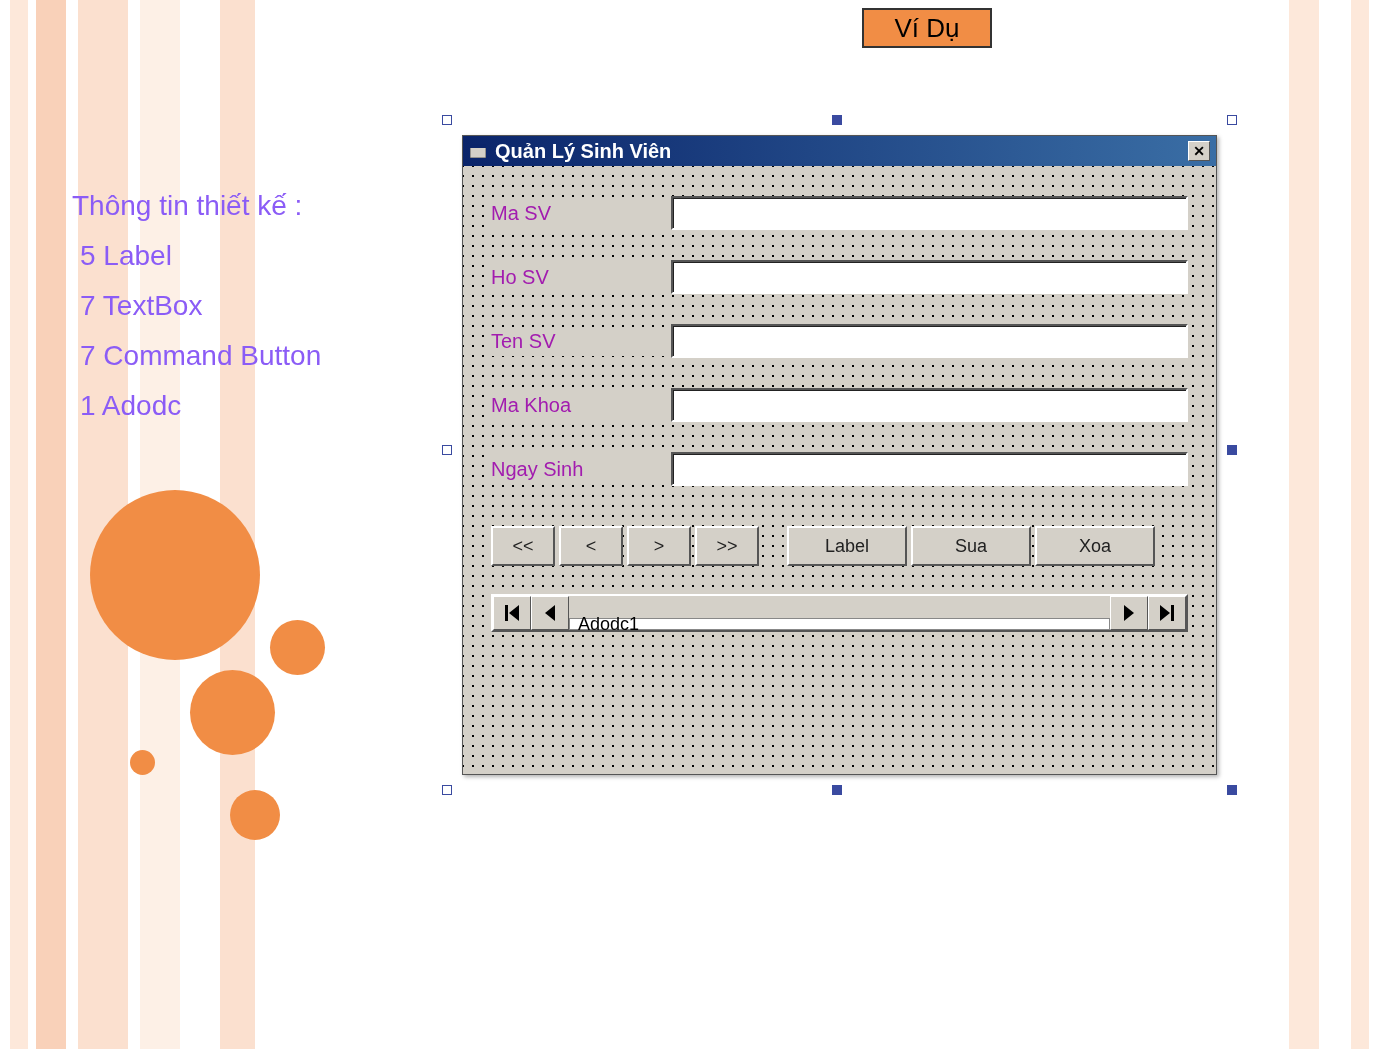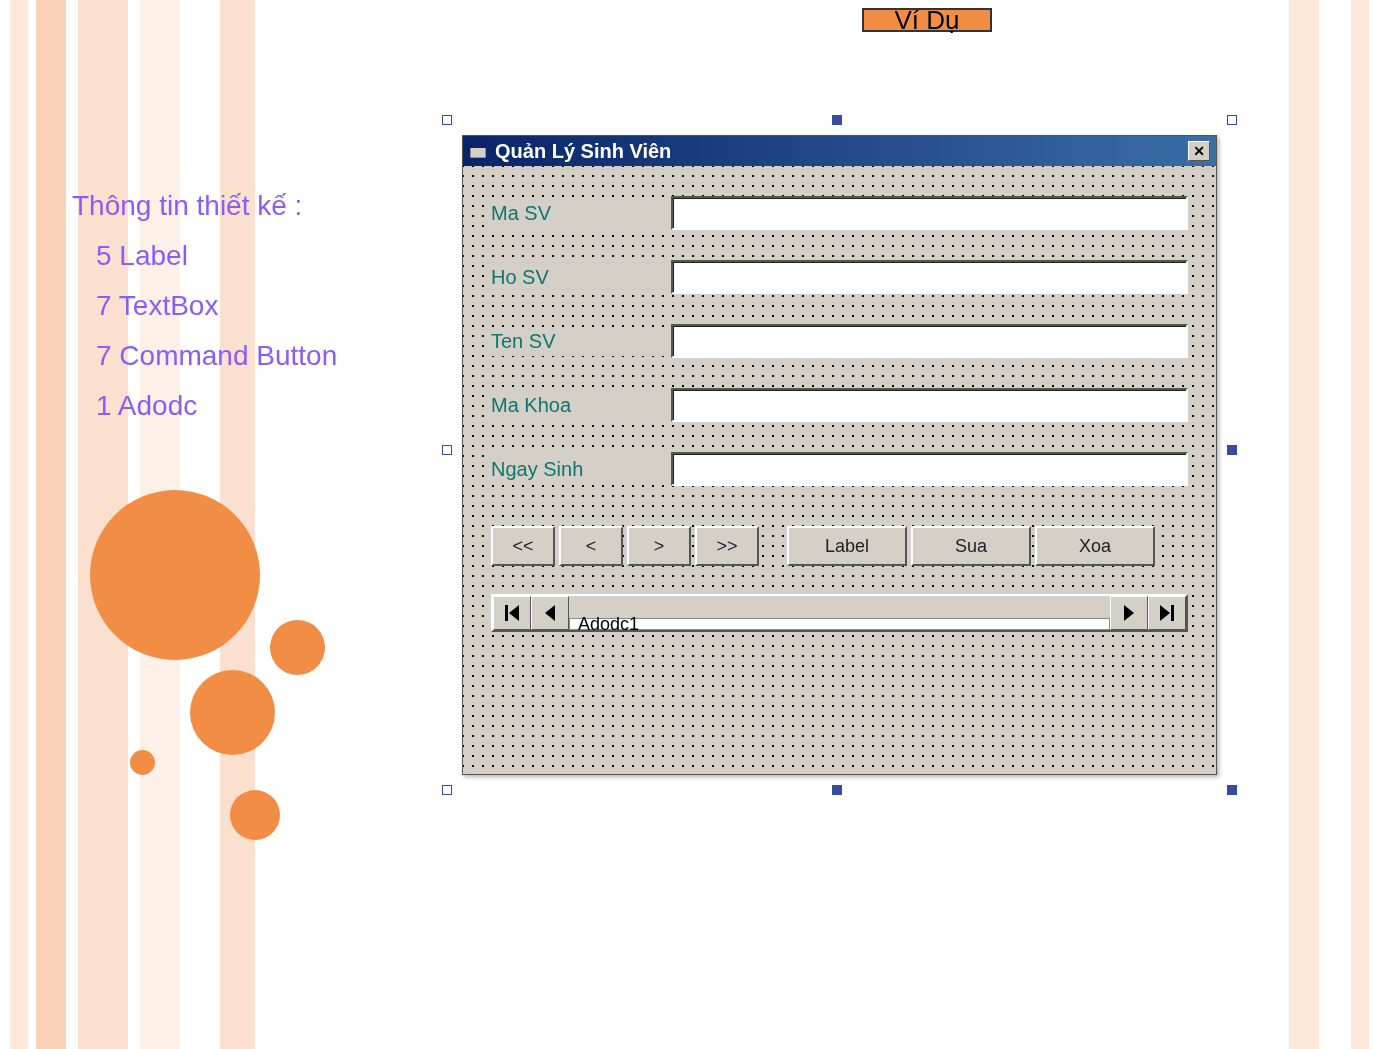--- a/index.html
+++ b/index.html
@@ -24,38 +24,38 @@
   .s2 { left: 36px; width: 30px; background: #f9d1b9; }
   .s3 { left: 78px; width: 50px; background: #fbe0cf; }
   .s4 { left: 140px; width: 40px; background: #fdf0e6; }
   .s5 { left: 220px; width: 35px; background: #fbe0cf; }
   .s6 { right: 80px; width: 30px; background: #fde8da; }
   .s7 { right: 30px; width: 18px; background: #fde8da; }
 
   .example-badge {
     position: absolute;
     top: 8px; left: 862px;
-    width: 130px; height: 24px;
+    width: 130px; height: 40px;
     background: #f18d45;
     border: 2px solid #333;
     color: #000;
     font-size: 26px;
     display: flex;
     align-items: center;
     justify-content: center;
   }
 
   .design-info {
     position: absolute;
     top: 190px; left: 72px;
     font-size: 28px;
     color: #8b5cf6;
   }
   .design-info .hdr { margin-bottom: 18px; }
-  .design-info .item { margin-left: 24px; margin-bottom: 18px; }
+  .design-info .item { margin-left: 8px; margin-bottom: 18px; }
 
   .circles { position: absolute; top: 490px; left: 60px; }
   .circle { position: absolute; border-radius: 50%; background: #f18d45; }
   .c1 { width: 170px; height: 170px; top: 0; left: 30px; }
   .c2 { width: 55px; height: 55px; top: 130px; left: 210px; }
   .c3 { width: 85px; height: 85px; top: 180px; left: 130px; }
   .c4 { width: 25px; height: 25px; top: 260px; left: 70px; }
   .c5 { width: 50px; height: 50px; top: 300px; left: 170px; }
 
   .vb-designer {
@@ -130,21 +130,21 @@
 
   .field-row {
     display: flex;
     align-items: center;
     margin-bottom: 30px;
   }
   .field-label {
     width: 180px;
     background: #d4d0c8;
     font-size: 20px;
-    color: #0f766e;
+    color: #a21caf;
     font-family: "Microsoft Sans Serif", Arial, sans-serif;
     padding: 3px 0;
   }
   .text-box {
     flex: 1;
     height: 34px;
     background: #fff;
     border-top: 2px solid #555;
     border-left: 2px solid #555;
     border-bottom: 2px solid #fff;

